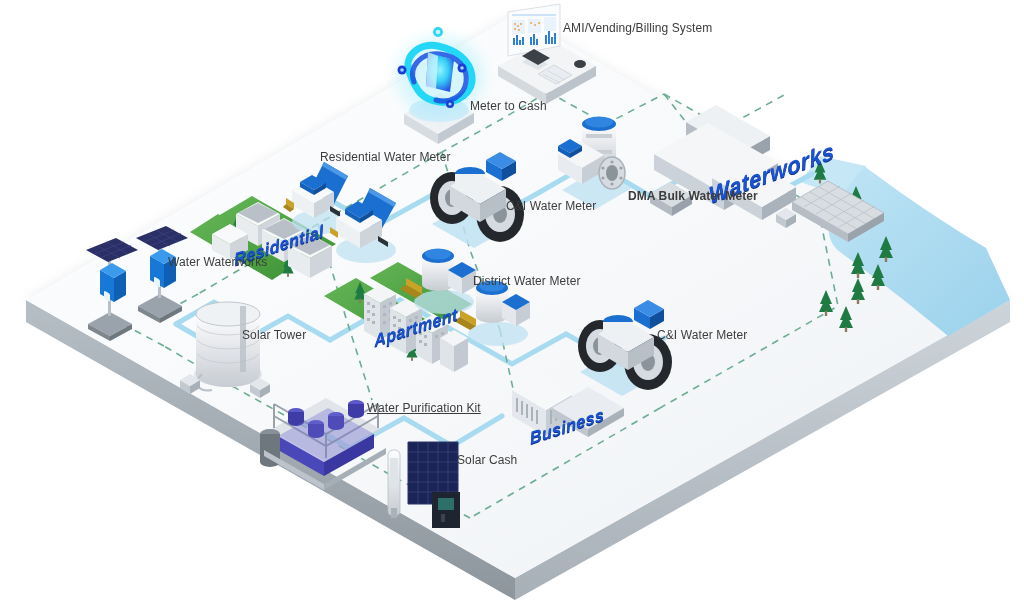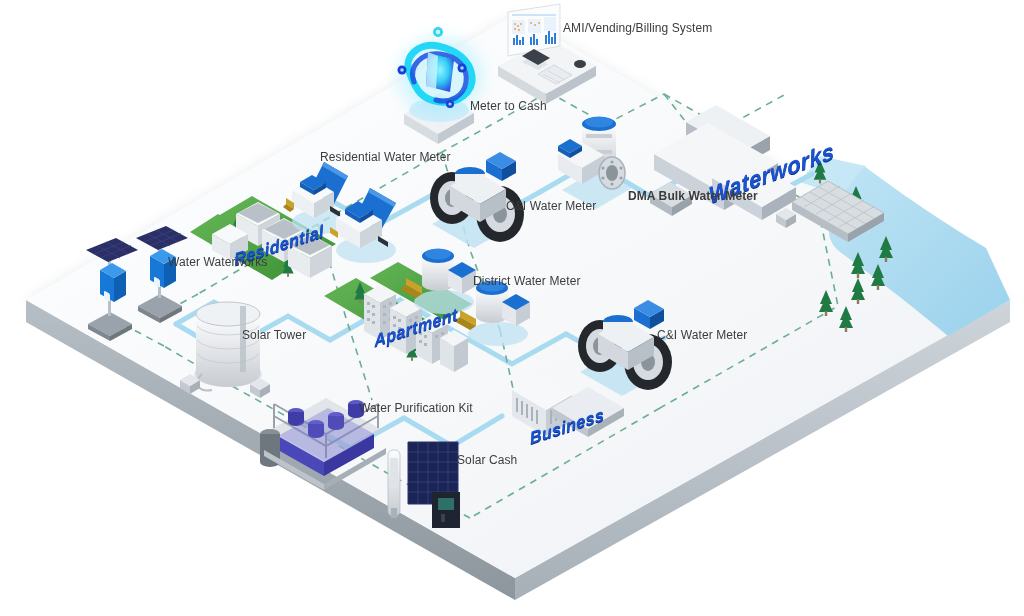--- a/index.html
+++ b/index.html
@@ -702,17 +702,17 @@
   <div id="labels">
       <div class="lbl" style="left: 563px; top: 22px; color: rgb(60, 60, 60);">AMI/Vending/Billing System</div>
       <div class="lbl" style="left: 470px; top: 100px; color: rgb(60, 60, 60);">Meter to Cash</div>
       <div class="lbl" style="left: 320px; top: 151px; color: rgb(60, 60, 60);">Residential Water Meter</div>
       <div class="lbl" style="left: 506px; top: 200px; color: rgb(60, 60, 60);">C&amp;I Water Meter</div>
       <div class="lbl" style="left: 628px; top: 190px; color: rgb(60, 60, 60); font-weight: bold;">DMA Bulk Water Meter</div>
       <div class="lbl" style="left: 168px; top: 256px; color: rgb(60, 60, 60);">Water Waterworks</div>
       <div class="lbl" style="left: 473px; top: 259px; color: rgb(60, 60, 60); margin-top: 16px;">District Water Meter</div>
       <div class="lbl" style="left: 242px; top: 329px; color: rgb(60, 60, 60);">Solar Tower</div>
       <div class="lbl" style="left: 657px; top: 329px; color: rgb(60, 60, 60);">C&amp;I Water Meter</div>
-      <div class="lbl" style="left: 359px; top: 402px; color: rgb(60, 60, 60);">Water Purification Kit</div>
+      <div class="lbl" style="left: 367px; top: 402px; color: rgb(60, 60, 60); text-decoration: underline;">Water Purification Kit</div>
       <div class="lbl" style="left: 457px; top: 454px; color: rgb(60, 60, 60);">Solar Cash</div>
     </div>
 
 </div>
 
 </body></html>

